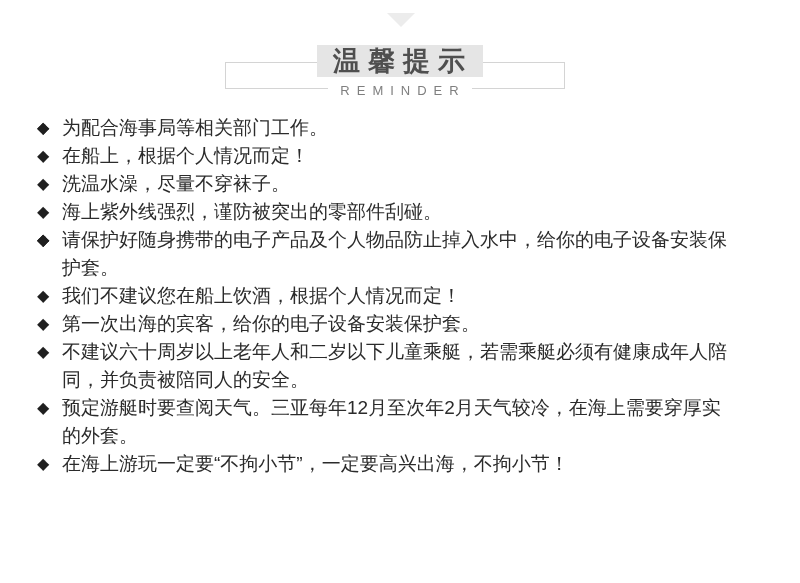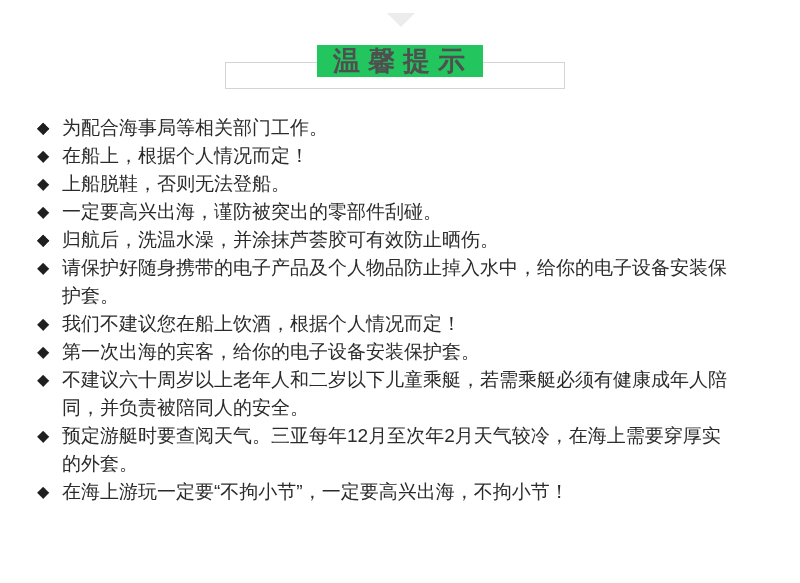--- a/index.html
+++ b/index.html
@@ -37,21 +37,21 @@
   }
   .title-row {
     position: absolute;
     left: 0;
     top: 45px;
     width: 800px;
     text-align: center;
   }
   .title-row span {
     display: inline-block;
-    background: #22c55e;
+    background: #e5e5e5;
     padding: 0 10px 0 16px;
     font-size: 27px;
     font-weight: bold;
     color: #4f4f4f;
     letter-spacing: 8px;
     line-height: 32px;
     white-space: nowrap;
   }
   .subtitle-row {
     position: absolute;
@@ -103,47 +103,49 @@
 <div class="page">
 
   <div class="tri"></div>
 
   <div class="frame"></div>
 
   <div class="title-row">
     <span>温馨提示</span>
   </div>
 
+  <div class="subtitle-row">
+    <span>REMINDER</span>
+  </div>
 
   <ul class="tips">
     <li>
       <span class="bullet">◆</span>
     </li>
     <li>
       <span class="bullet">◆</span>
       <span>为配合海事局等相关部门工作。</span>
     </li>
     <li>
       <span class="bullet">◆</span>
       <span>在船上，根据个人情况而定！</span>
     </li>
     <li>
       <span class="bullet">◆</span>
-      <span>上船脱鞋，否则无法登船。</span>
+      <span>洗温水澡，尽量不穿袜子。</span>
     </li>
     <li>
       <span class="bullet">◆</span>
-      <span>一定要高兴出海，谨防被突出的零部件刮碰。</span>
+      <span>海上紫外线强烈，谨防被突出的零部件刮碰。</span>
     </li>
     <li>
       <span class="bullet">◆</span>
     </li>
     <li>
       <span class="bullet">◆</span>
-      <span>归航后，洗温水澡，并涂抹芦荟胶可有效防止晒伤。</span>
     </li>
     <li>
       <span class="bullet">◆</span>
       <span>请保护好随身携带的电子产品及个人物品防止掉入水中，给你的电子设备安装保护套。</span>
     </li>
     <li>
       <span class="bullet">◆</span>
       <span>我们不建议您在船上饮酒，根据个人情况而定！</span>
     </li>
     <li>

